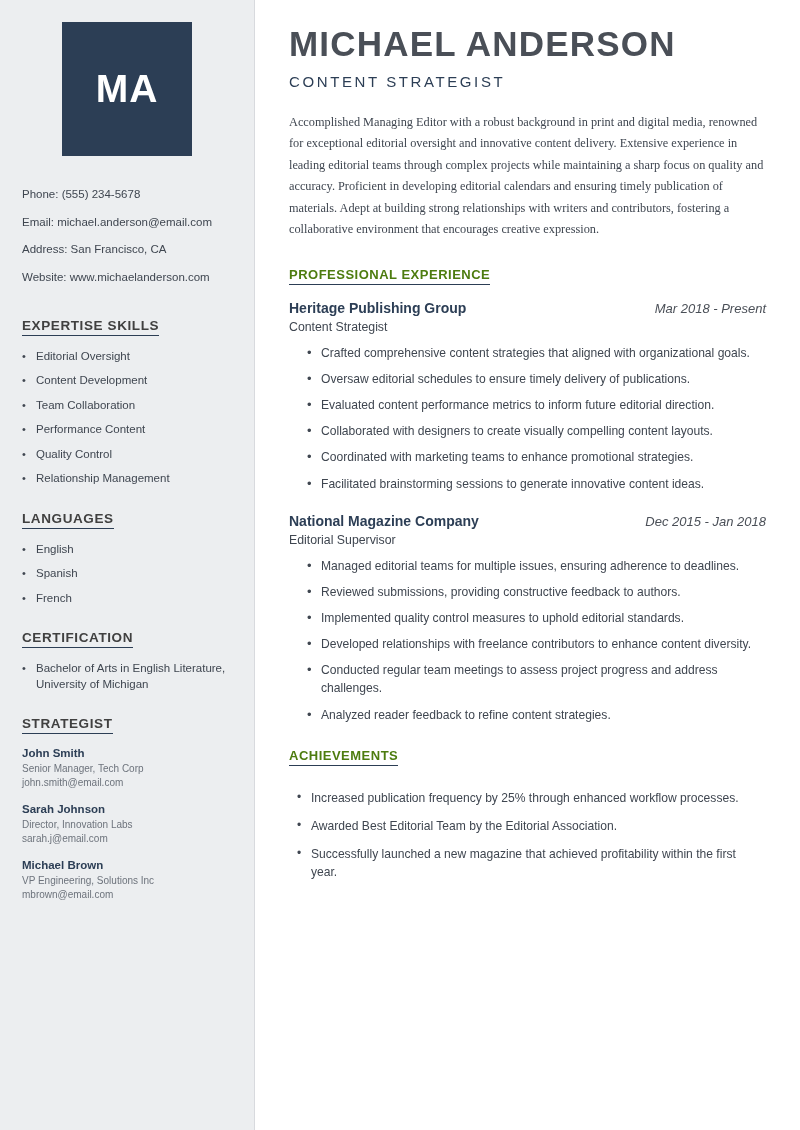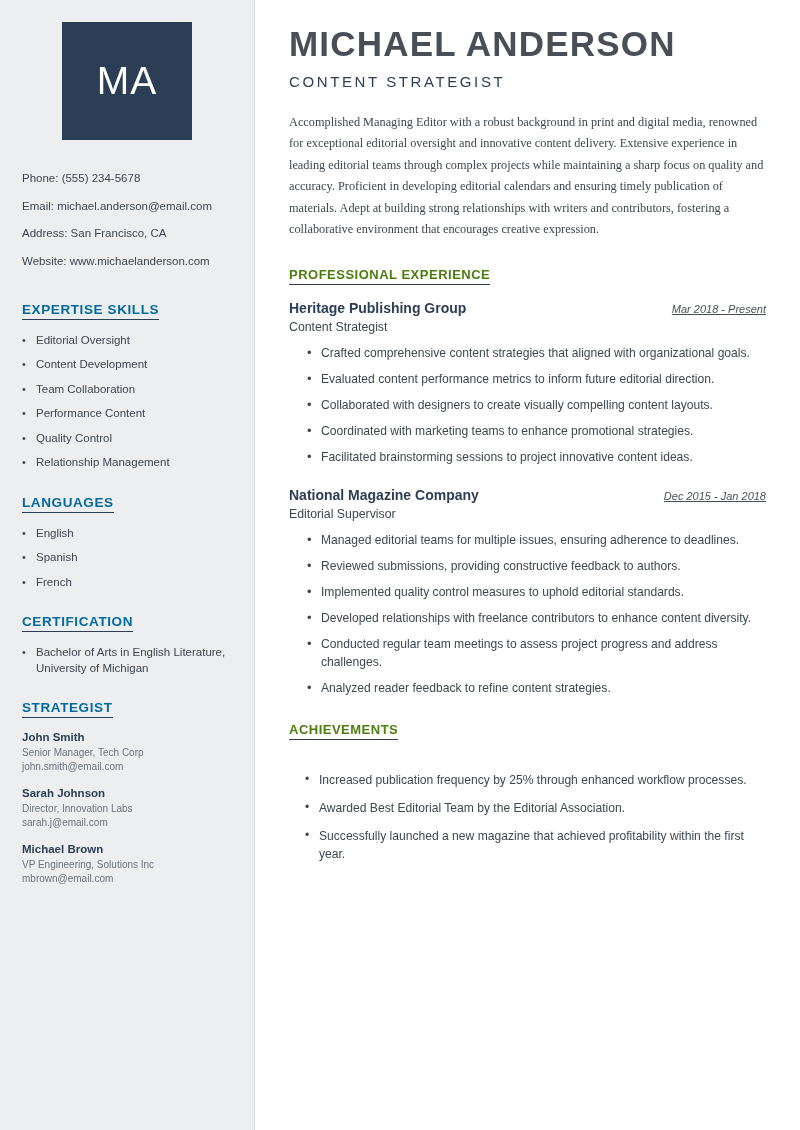--- a/index.html
+++ b/index.html
@@ -30,45 +30,45 @@
     box-sizing: border-box;
     padding: 22px 22px 20px 22px;
   }
   .monogram-wrap {
     display: flex;
     justify-content: center;
     margin-bottom: 30px;
   }
   .monogram {
     width: 130px;
-    height: 118px;
+    height: 134px;
     background: #2c3e55;
     color: #ffffff;
     display: flex;
     align-items: center;
     justify-content: center;
     font-size: 39px;
     letter-spacing: 1px;
-    font-weight: 400;
+    font-weight: 700;
   }
   .contact-list {
     margin: 0 0 30px 0;
     padding: 0;
     list-style: none;
   }
   .contact-list li {
     font-size: 11.5px;
     color: #3f4650;
     line-height: 1.45;
     margin-bottom: 11px;
   }
   .side-heading {
     font-size: 13.5px;
     font-weight: bold;
-    color: #0369a1;
+    color: #404040;
     letter-spacing: 0.6px;
     border-bottom: 1.5px solid #2c3e55;
     display: inline-block;
     padding-bottom: 2px;
     margin: 0 0 13px 0;
   }
   .side-section {
     margin-bottom: 22px;
   }
   .bullet-list {
@@ -151,26 +151,25 @@
     display: flex;
     justify-content: space-between;
     align-items: baseline;
   }
   .job-company {
     font-size: 14px;
     font-weight: bold;
     color: #2c3e55;
   }
   .job-dates {
-    font-size: 11px;
+    font-size: 13px;
     font-style: italic;
     color: #4a4f57;
     white-space: nowrap;
     padding-left: 12px;
-    text-decoration: underline;
   }
   .job-role {
     font-size: 12.3px;
     color: #3f4650;
     margin-top: 4px;
     margin-bottom: 10px;
   }
   .duty-list {
     margin: 0;
     padding: 0 0 0 18px;
@@ -186,21 +185,21 @@
   }
   .duty-list li::before {
     content: "\2022";
     position: absolute;
     left: 0;
     top: -1px;
     color: #3f4650;
     font-size: 13px;
   }
   .ach-list {
-    margin: 16px;
+    margin: 8px;
     padding: 0;
     list-style: none;
   }
   .ach-list li {
     position: relative;
     padding-left: 14px;
     font-size: 12.1px;
     color: #3f4650;
     line-height: 1.5;
     margin-bottom: 10px;
@@ -297,24 +296,25 @@
     <div class="main-heading">PROFESSIONAL EXPERIENCE</div>
 
     <div class="job-block">
       <div class="job-head">
         <span class="job-company">Heritage Publishing Group</span>
         <span class="job-dates">Mar 2018 - Present</span>
       </div>
       <div class="job-role">Content Strategist</div>
       <ul class="duty-list">
         <li>Crafted comprehensive content strategies that aligned with organizational goals.</li>
+        <li>Oversaw editorial schedules to ensure timely delivery of publications.</li>
         <li>Evaluated content performance metrics to inform future editorial direction.</li>
         <li>Collaborated with designers to create visually compelling content layouts.</li>
         <li>Coordinated with marketing teams to enhance promotional strategies.</li>
-        <li>Facilitated brainstorming sessions to project innovative content ideas.</li>
+        <li>Facilitated brainstorming sessions to generate innovative content ideas.</li>
       </ul>
     </div>
 
     <div class="job-block">
       <div class="job-head">
         <span class="job-company">National Magazine Company</span>
         <span class="job-dates">Dec 2015 - Jan 2018</span>
       </div>
       <div class="job-role">Editorial Supervisor</div>
       <ul class="duty-list">

